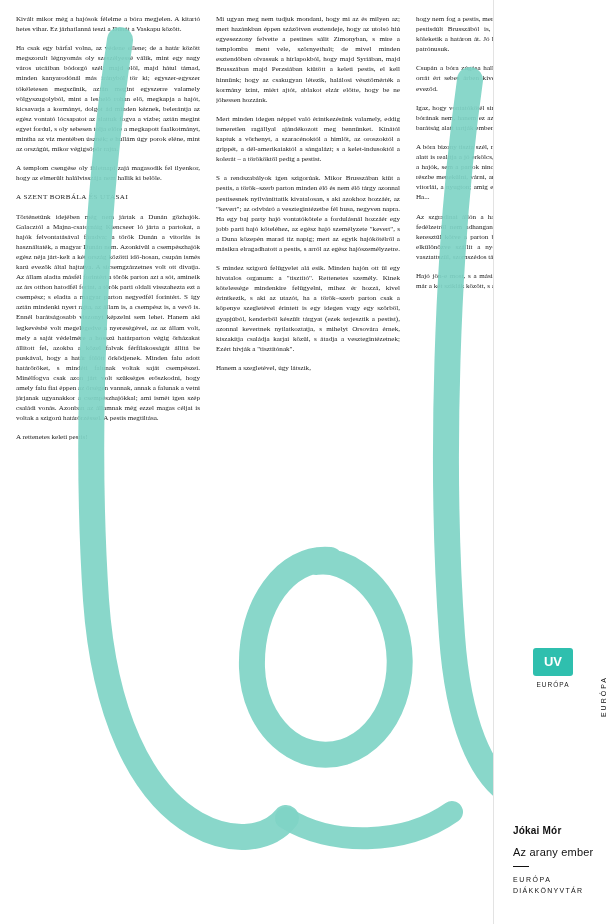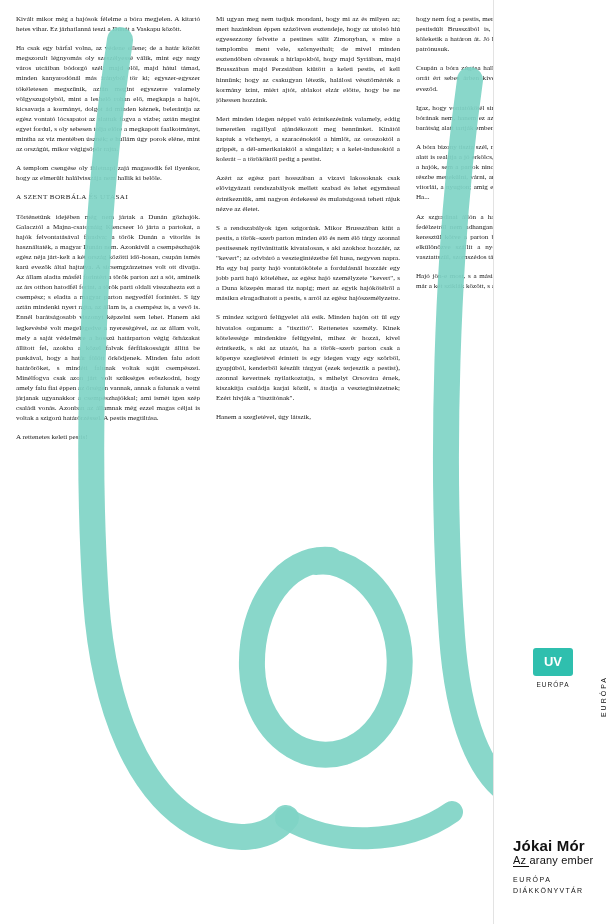--- a/index.html
+++ b/index.html
@@ -122,32 +122,32 @@
 
   
   .book-meta {
     position: absolute;
     left: 20px;
     bottom: 28px;
     width: 96px;
   }
   .book-author {
     font-family: "Liberation Sans", sans-serif;
-    font-size: 15px;
+    font-size: 10px;
     font-weight: bold;
     color: #111111;
     letter-spacing: 0.2px;
-    margin-bottom: 0;
+    margin-bottom: 10px;
   }
   .book-title {
     font-family: "Liberation Sans", sans-serif;
     font-size: 11px;
     color: #111111;
     letter-spacing: 0.2px;
-    margin-bottom: 0;
+    margin-bottom: 8px;
   }
   .meta-rule {
     width: 16px;
     height: 1.5px;
     background: #111111;
     margin-bottom: 7px;
   }
   .series-pub {
     font-family: "Liberation Sans", sans-serif;
     font-size: 7px;
@@ -201,21 +201,20 @@
       <p>Ha csak egy bárfal volna, az védene ellene; de a határ között megszorult légnyomás oly szeszélyessé válik, mint egy nagy város utcáiban bódorgó szél: majd elöl, majd hátul támad, minden kanyarodónál más irányból tör ki; egyszer-egyszer tökéletesen megszűnik, aztán megint egyszerre valamely völgyszugolyból, mint a leshelő rohan elő, megkapja a hajót, kicsavarja a kormányt, dolgot ád minden kéznek, belerántja az egész vontató lócsapatot az alattuk fogva a vízbe; aztán megint egyet fordul, s oly sebesen tolja előre a megkapott faalkotmányt, mintha az víz mentében úsznék; e hullám úgy porok eléne, mint az országút, mikor végigsöpör rajta.</p>
       <p>A templom csengése oly ihletnapi zajá magasodik fel ilyenkor, hogy az elmerült halálvisszája nem hallik ki belőle.</p>
       <p class="sec-head">A SZENT BORBÁLA ÉS UTASAI</p>
       <p>Történetünk idejében még nem jártak a Dunán gőzhajók. Galacztól a Majna-csatornáig Kiencseer ló járta a partokat, a hajók felvontatásával fáradva; a török Dunán a vitorlás is használtaték, a magyar Dunán nem. Azonkívül a csempészhajók egész néja járt-kelt a két ország közötti idő-hosan, csupán ismés karú evezők által hajtatva. A sicsemgzárzetnes volt ott divatja. Az állam aladta másfél forintért a török parton azt a sót, amineik az árs otthon hatodfél forint, a török parti oldali visszahezta ezt a csempész; s eladta a magyar parton negyedfél forintért. S így aztán mindenki nyert rajta, az állam is, a csempész is, a vevő is. Ennél barátságosabb viszonyt képzelni sem lehet. Hanem aki legkevésbé volt megelégedve a nyereségével, az az állam volt, mely a saját védelmére a hosszú határparton végig őrházakat állított fel, azokba a közel falvak férfilakosságát állítá be puskával, hogy a határ fölött őrködjenek. Minden falu adott határőröket, s mindéti falunak voltak saját csempészei. Minélfogva csak azon járt volt szükséges erőszkodni, hogy amely falu fiai éppen az őrségen vannak, annak a falunak a vetni járjanak ugyanakkor a csempészhajókkal; ami ismét igen szép családi vonás. Azonban az államnak még ezzel magas céljai is voltak a szigorú határőrzéssel. A pestis megtiltása.</p>
       <p>A rettenetes keleti pestis!</p>
     </div>
 
     <div class="col col2">
       <p>Mi ugyan meg nem tudjuk mondani, hogy mi az és milyen az; mert hazánkban éppen százötven esztendeje, hogy az utolsó hiú egyesezzony felvette a pestines sálit Zimonyban, s mire a templomba ment vele, szörnyethalt; de mivel minden esztendőben olvassuk a hírlapokból, hogy majd Syriában, majd Brusszában majd Perzsiában kiütött a keleti pestis, el kell hinnünk; hogy az csakugyan létezik, halálosi vésztömérték a kormány ízint, miért ajtót, ablakot elzár előtte, hogy be ne jöhessen hozzánk.</p>
       <p>Mert minden idegen néppel való érintkezésünk valamely, eddig ismeretlen ragállyal ajándékozott meg bennünket. Kínától kaptuk a vörhenyt, a szaracénoktól a himlőt, az oroszoktól a grippét, a dél-amerikaiaktól a sángalázt; s a kelet-indusoktól a kolerát – a törököktől pedig a pestist.</p>
-      <p>Azért az egész part hosszában a vízavi lakosoknak csak elővigyázati rendszabályok mellett szabad és lehet egymással érintkezniük, ami nagyon érdekessé és mulatságossá teheti rájuk nézve az életet.</p>
       <p>S a rendszabályok igen szigorúak. Mikor Brusszában kiüt a pestis, a török–szerb parton minden élő és nem élő tárgy azonnal pestisesnek nyilváníttatik kivatalosan, s aki azokhoz hozzáér, az "kevert"; az odvbáró a vesztegintézetbe fél husa, negyven napra. Ha egy baj party hajó vontatókötele a fordulásnál hozzáér egy jobb parti hajó köteléhez, az egész hajó személyzete "kevert", s a Duna közepén marad tíz napig; mert az egyik hajókötélről a másikra elragadhatott a pestis, s arról az egész hajószemélyzetre.</p>
       <p>S mindez szigorú felügyelet alá esik. Minden hajón ott ül egy hivatalos organum: a "tisztító". Rettenetes személy. Kinek kötelessége mindenkire felügyelni, mihez ér hozzá, kivel érintkezik, s aki az utazót, ha a török–szerb parton csak a köpenye szegletével érintett is egy idegen vagy egy szörböl, gyapjúból, kenderből készült tárgyat (ezek terjesztik a pestist), azonnal kevertnek nyilatkoztatja, s mihelyt Orsovára érnek, kiszakítja családja karjai közül, s átadja a vesztegintézetnek; Ezért hívják a "tisztítónak".</p>
       <p>Hanem a szegletével, úgy látszik,</p>
     </div>
 
     <div class="col col3">
       <p>hogy nem fog a pestis, mert azok hondanak magukkal portékát a pestisdúlt Brusszából is, de még a gyapjút is éjjel-nappal köleketik a határon át. Jó lesz feljegyezni, hogy az ő védelmük patrónusuk.</p>
       <p>Csupán a bóra zúgása hallatszik, mely detailüzlet, mert a hajó orrát ért sebes árben kiverő hullám vize olyan, amiket csak eveződ.</p>
       <p>Igaz, hogy vontatókötél sincs, aminek lehet csempészni, mert a bórának nem, hanem ez azontúl sem hajt, hanem atyafiságos jó barátság alatt tartják emberek való. Ez a bóra és a kávé...</p>
       <p>A bóra bizony tiszta szél, nyugatról hajókból, s három-négy nap alatt is realitja a jó erkölcs, a szelek közt is a hőséget, hogy sem a hajók, sem a partok nincsen szükség. Azonban a part minden részbe menekülni, várni, amíg a vihar a Duna közepén, s a hajó vitorlái, a nyugton; amíg ez a szél a hajóknak a hátára ereszett. Ha...</p>

